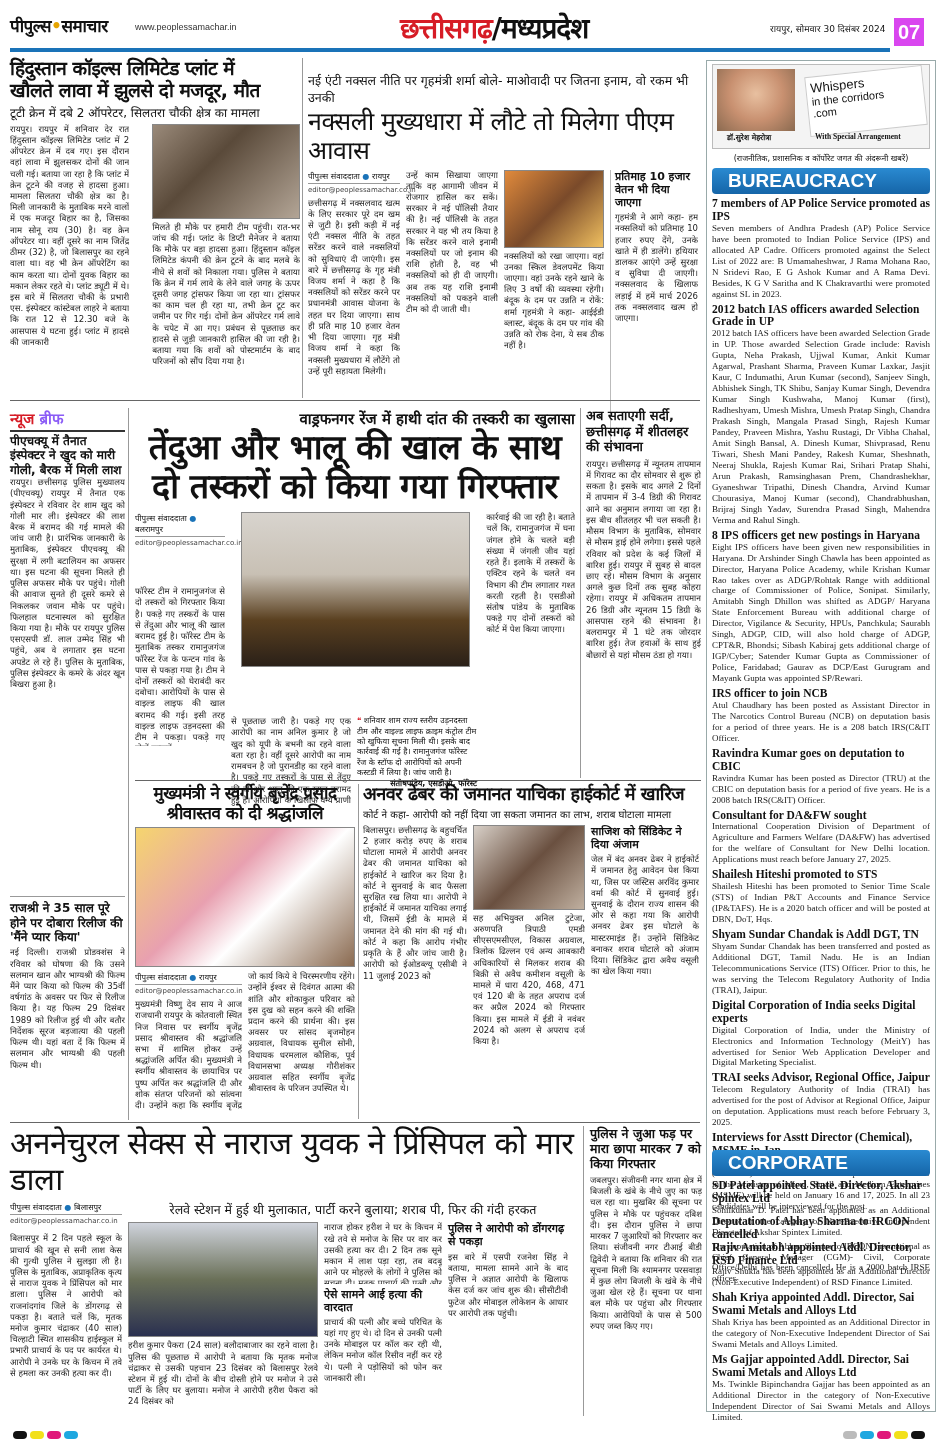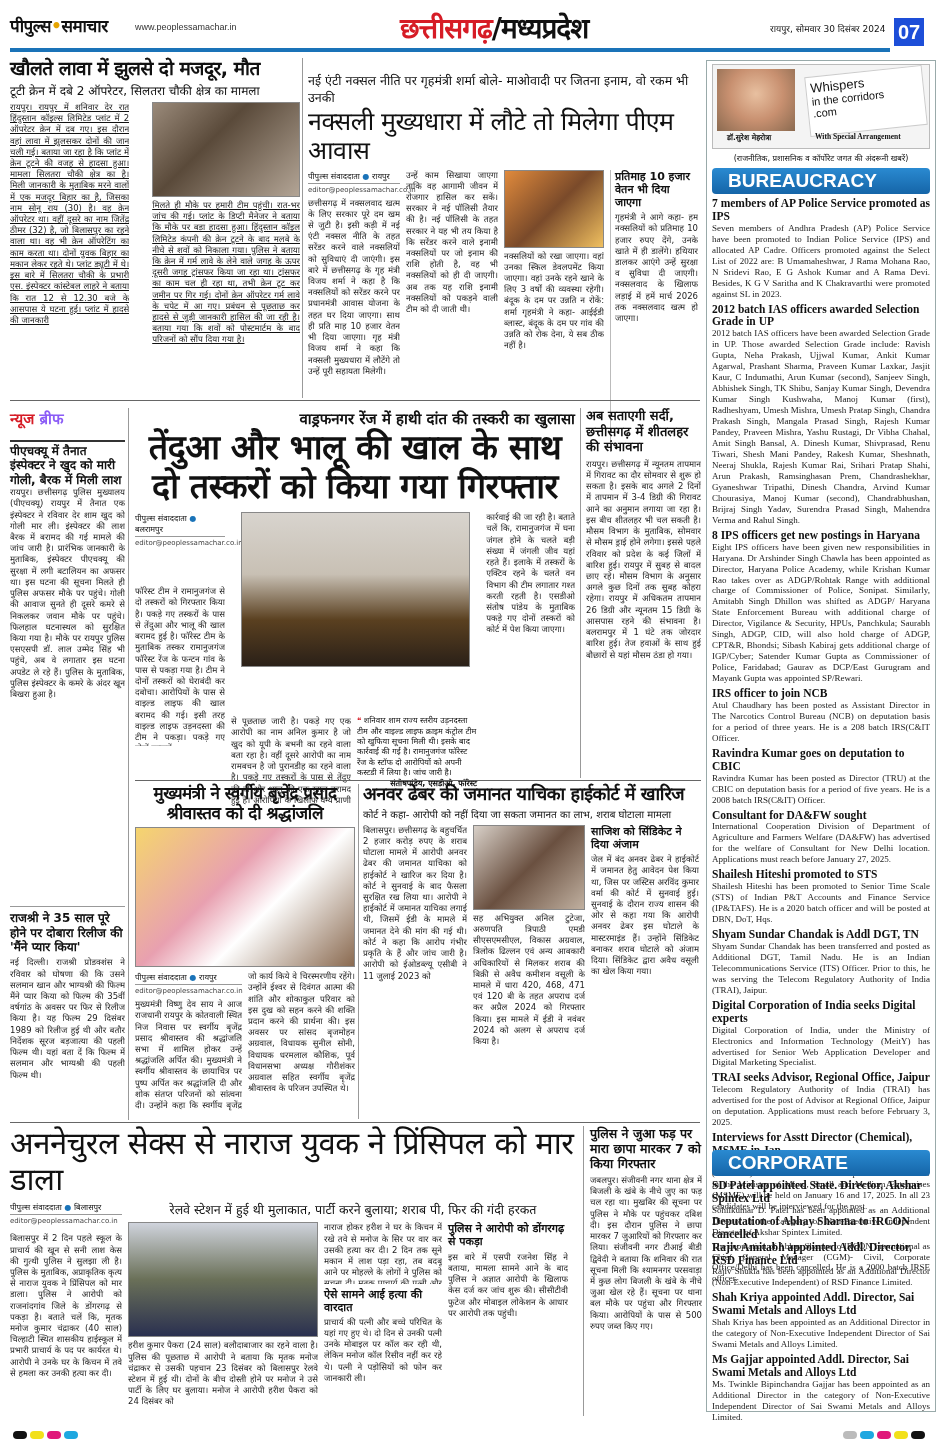--- a/index.html
+++ b/index.html
@@ -5,21 +5,21 @@
 *{box-sizing:border-box;margin:0;padding:0}
 body{width:945px;height:1445px;background:#fff;font-family:"DejaVu Sans",sans-serif;color:#111;position:relative;overflow:hidden}
 .abs{position:absolute}
 .masthead{left:0;top:0;width:945px;height:50px}
 .logo{left:10px;top:14px;font-size:17px;font-weight:bold;letter-spacing:-0.5px}
 .logo .dot{color:#e6a400}
 .url{left:135px;top:22px;font-size:9px;color:#333;font-family:"Liberation Sans",sans-serif}
 .section-title{left:400px;top:8px;font-size:28px;font-weight:bold;letter-spacing:-1px}
 .section-title .red{color:#d61c26}
 .dateline{left:770px;top:22px;font-size:9px}
-.pageno{left:894px;top:18px;width:30px;height:28px;background:#1d4ed8;color:#fff;font-size:20px;font-weight:bold;text-align:center;line-height:28px;font-family:"Liberation Sans",sans-serif}
+.pageno{left:894px;top:18px;width:30px;height:28px;background:#d946ef;color:#fff;font-size:20px;font-weight:bold;text-align:center;line-height:28px;font-family:"Liberation Sans",sans-serif}
 .rule-blue{left:10px;top:48px;width:880px;height:4px;background:#1a73b8}
 .hl{font-weight:bold;line-height:1.15;letter-spacing:-0.5px}
 .txt{font-size:8.5px;line-height:1.32;color:#222;text-align:justify}
 .byline{font-size:8px;border-bottom:1px solid #999;padding-bottom:2px;margin-bottom:2px}
 .email{font-size:7px;color:#444;margin-bottom:4px}
 .photo{background:linear-gradient(135deg,#9a8a7a,#5a4a3a 40%,#b3a596);border:1px solid #888}
 .vrule{width:1px;background:#999}
 .hrule{height:1px;background:#999}
 .colhead{font-size:13px;font-weight:bold;line-height:1.2}
 .right-col{left:706px;top:60px;width:230px;height:1352px;border:1px solid #9aa;}
@@ -38,23 +38,24 @@
 <div class="abs masthead">
   <div class="abs logo"><span>पीपुल्स</span><span class="dot">•</span><span>समाचार</span></div>
   <div class="abs url">www.peoplessamachar.in</div>
   <div class="abs section-title"><span class="red">छत्तीसगढ़</span><span>/मध्यप्रदेश</span></div>
   <div class="abs dateline">रायपुर, सोमवार 30 दिसंबर 2024</div>
   <div class="abs pageno">07</div>
   <div class="abs rule-blue"></div>
 </div>
 
 <div class="abs" style="left:10px;top:58px;width:290px;">
+  <div class="hl" style="font-size:19px;">हिंदुस्तान कॉइल्स लिमिटेड प्लांट में</div>
   <div class="hl" style="font-size:19px;">खौलते लावा में झुलसे दो मजदूर, मौत</div>
   <div style="font-size:12px;margin:2px 0 3px;">टूटी क्रेन में दबे 2 ऑपरेटर, सिलतरा चौकी क्षेत्र का मामला</div>
-  <div style="display:flex;gap:23px;text-decoration:underline;">
+  <div style="display:flex;gap:23px;">
     <div class="txt" style="width:125px;height:320px;overflow:hidden">रायपुर। रायपुर में शनिवार देर रात हिंदुस्तान कॉइल्स लिमिटेड प्लांट में 2 ऑपरेटर क्रेन में दब गए। इस दौरान वहां लावा में झुलसकर दोनों की जान चली गई। बताया जा रहा है कि प्लांट में क्रेन टूटने की वजह से हादसा हुआ। मामला सिलतरा चौकी क्षेत्र का है। मिली जानकारी के मुताबिक मरने वालों में एक मजदूर बिहार का है, जिसका नाम सोनू राय (30) है। वह क्रेन ऑपरेटर था। वहीं दूसरे का नाम जितेंद्र ठीमर (32) है, जो बिलासपुर का रहने वाला था। वह भी क्रेन ऑपरेटिंग का काम करता था। दोनों युवक बिहार का मकान लेकर रहते थे। प्लांट ड्यूटी में थे। इस बारे में सिलतरा चौकी के प्रभारी एस. इंस्पेक्टर कांस्टेबल लाहरे ने बताया कि रात 12 से 12.30 बजे के आसपास ये घटना हुई। प्लांट में हादसे की जानकारी</div>
     <div style="width:155px">
       <div class="photo" style="height:95px;margin-bottom:3px"></div>
       <div class="txt" style="height:222px;overflow:hidden">मिलते ही मौके पर हमारी टीम पहुंची। रात-भर जांच की गई। प्लांट के डिप्टी मैनेजर ने बताया कि मौके पर बड़ा हादसा हुआ। हिंदुस्तान कॉइल लिमिटेड कंपनी की क्रेन टूटने के बाद मलबे के नीचे से शवों को निकाला गया। पुलिस ने बताया कि क्रेन में गर्म लावे के लेने वाले जगह के ऊपर दूसरी जगह ट्रांसफर किया जा रहा था। ट्रांसफर का काम चल ही रहा था, तभी क्रेन टूट कर जमीन पर गिर गई। दोनों क्रेन ऑपरेटर गर्म लावे के चपेट में आ गए। प्रबंधन से पूछताछ कर हादसे से जुड़ी जानकारी हासिल की जा रही है। बताया गया कि शवों को पोस्टमार्टम के बाद परिजनों को सौंप दिया गया है।</div>
     </div>
   </div>
 </div>
 <div class="abs vrule" style="left:302px;top:58px;height:340px"></div>
 
 <div class="abs" style="left:308px;top:72px;width:392px;">
@@ -77,21 +78,21 @@
       <div class="colhead" style="font-size:11px">प्रतिमाह 10 हजार वेतन भी दिया जाएगा</div>
       <div class="txt" style="height:240px;overflow:hidden;margin-top:3px">गृहमंत्री ने आगे कहा- हम नक्सलियों को प्रतिमाह 10 हजार रुपए देंगे, उनके खाते में ही डालेंगे। हथियार डालकर आएंगे उन्हें सुरक्षा व सुविधा दी जाएगी। नक्सलवाद के खिलाफ लड़ाई में हमें मार्च 2026 तक नक्सलवाद खत्म हो जाएगा।</div>
     </div>
   </div>
 </div>
 
 <div class="abs hrule" style="left:10px;top:400px;width:690px;background:#666"></div>
 
 <div class="abs" style="left:10px;top:408px;width:115px;">
   <div class="brief-title"><span class="r">न्यूज</span> <span class="b">ब्रीफ</span></div>
-  <div style="border-top:2px solid #333;margin-top:12px;padding-top:2px">
+  <div style="border-top:2px solid #333;margin-top:2px;padding-top:2px">
     <div class="colhead" style="font-size:12px">पीएचक्यू में तैनात इंस्पेक्टर ने खुद को मारी गोली, बैरक में मिली लाश</div>
     <div class="txt" style="height:415px;overflow:hidden">रायपुर। छत्तीसगढ़ पुलिस मुख्यालय (पीएचक्यू) रायपुर में तैनात एक इंस्पेक्टर ने रविवार देर शाम खुद को गोली मार ली। इंस्पेक्टर की लाश बैरक में बरामद की गई मामले की जांच जारी है। प्रारंभिक जानकारी के मुताबिक, इंस्पेक्टर पीएचक्यू की सुरक्षा में लगी बटालियन का अफसर था। इस घटना की सूचना मिलते ही पुलिस अफसर मौके पर पहुंचे। गोली की आवाज सुनते ही दूसरे कमरे से निकलकर जवान मौके पर पहुंचे। फिलहाल घटनास्थल को सुरक्षित किया गया है। मौके पर रायपुर पुलिस एसएसपी डॉ. लाल उम्मेद सिंह भी पहुंचे, अब वे लगातार इस घटना अपडेट ले रहे हैं। पुलिस के मुताबिक, पुलिस इंस्पेक्टर के कमरे के अंदर खून बिखरा हुआ है।</div>
     <div class="hrule" style="margin:4px 0"></div>
     <div class="colhead" style="font-size:12px">राजश्री ने 35 साल पूरे होने पर दोबारा रिलीज की 'मैंने प्यार किया'</div>
     <div class="txt" style="height:150px;overflow:hidden;margin-top:3px">नई दिल्ली। राजश्री प्रोडक्शंस ने रविवार को घोषणा की कि उसने सलमान खान और भाग्यश्री की फिल्म मैंने प्यार किया को फिल्म की 35वीं वर्षगांठ के अवसर पर फिर से रिलीज किया है। यह फिल्म 29 दिसंबर 1989 को रिलीज हुई थी और बतौर निर्देशक सूरज बड़जात्या की पहली फिल्म थी। यहां बता दें कि फिल्म में सलमान और भाग्यश्री की पहली फिल्म थी।</div>
   </div>
 </div>
 <div class="abs vrule" style="left:128px;top:408px;height:712px"></div>
 
 <div class="abs" style="left:135px;top:408px;width:440px;">

